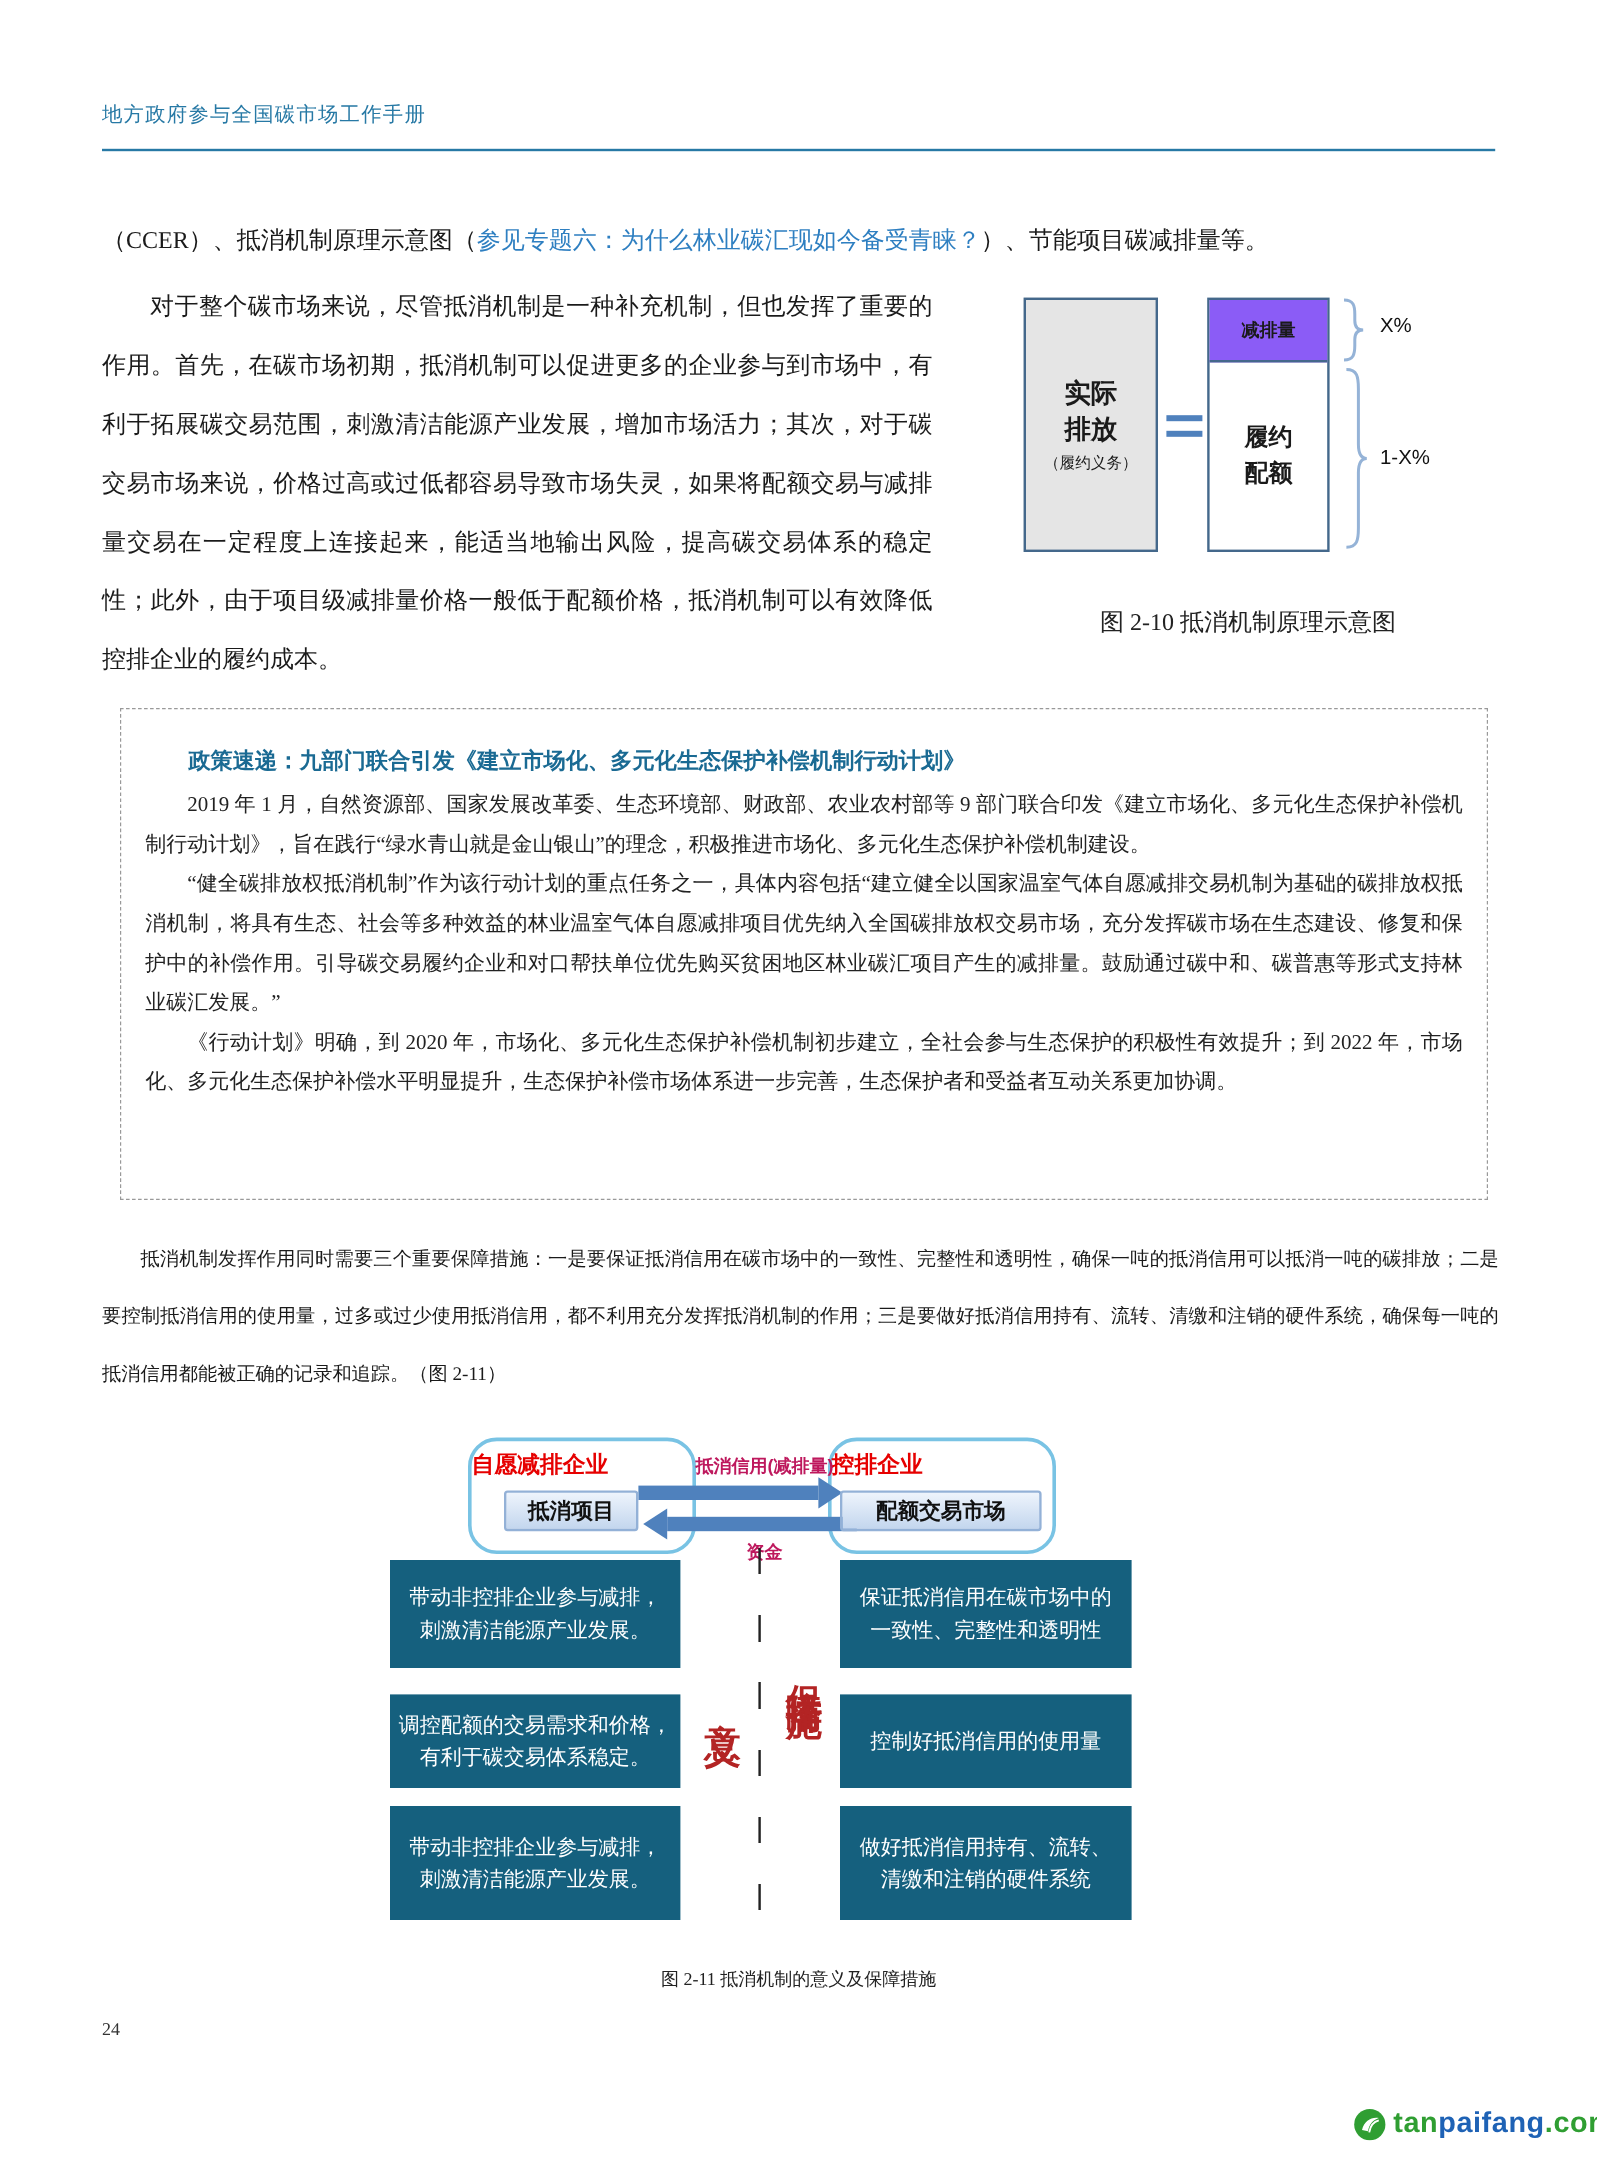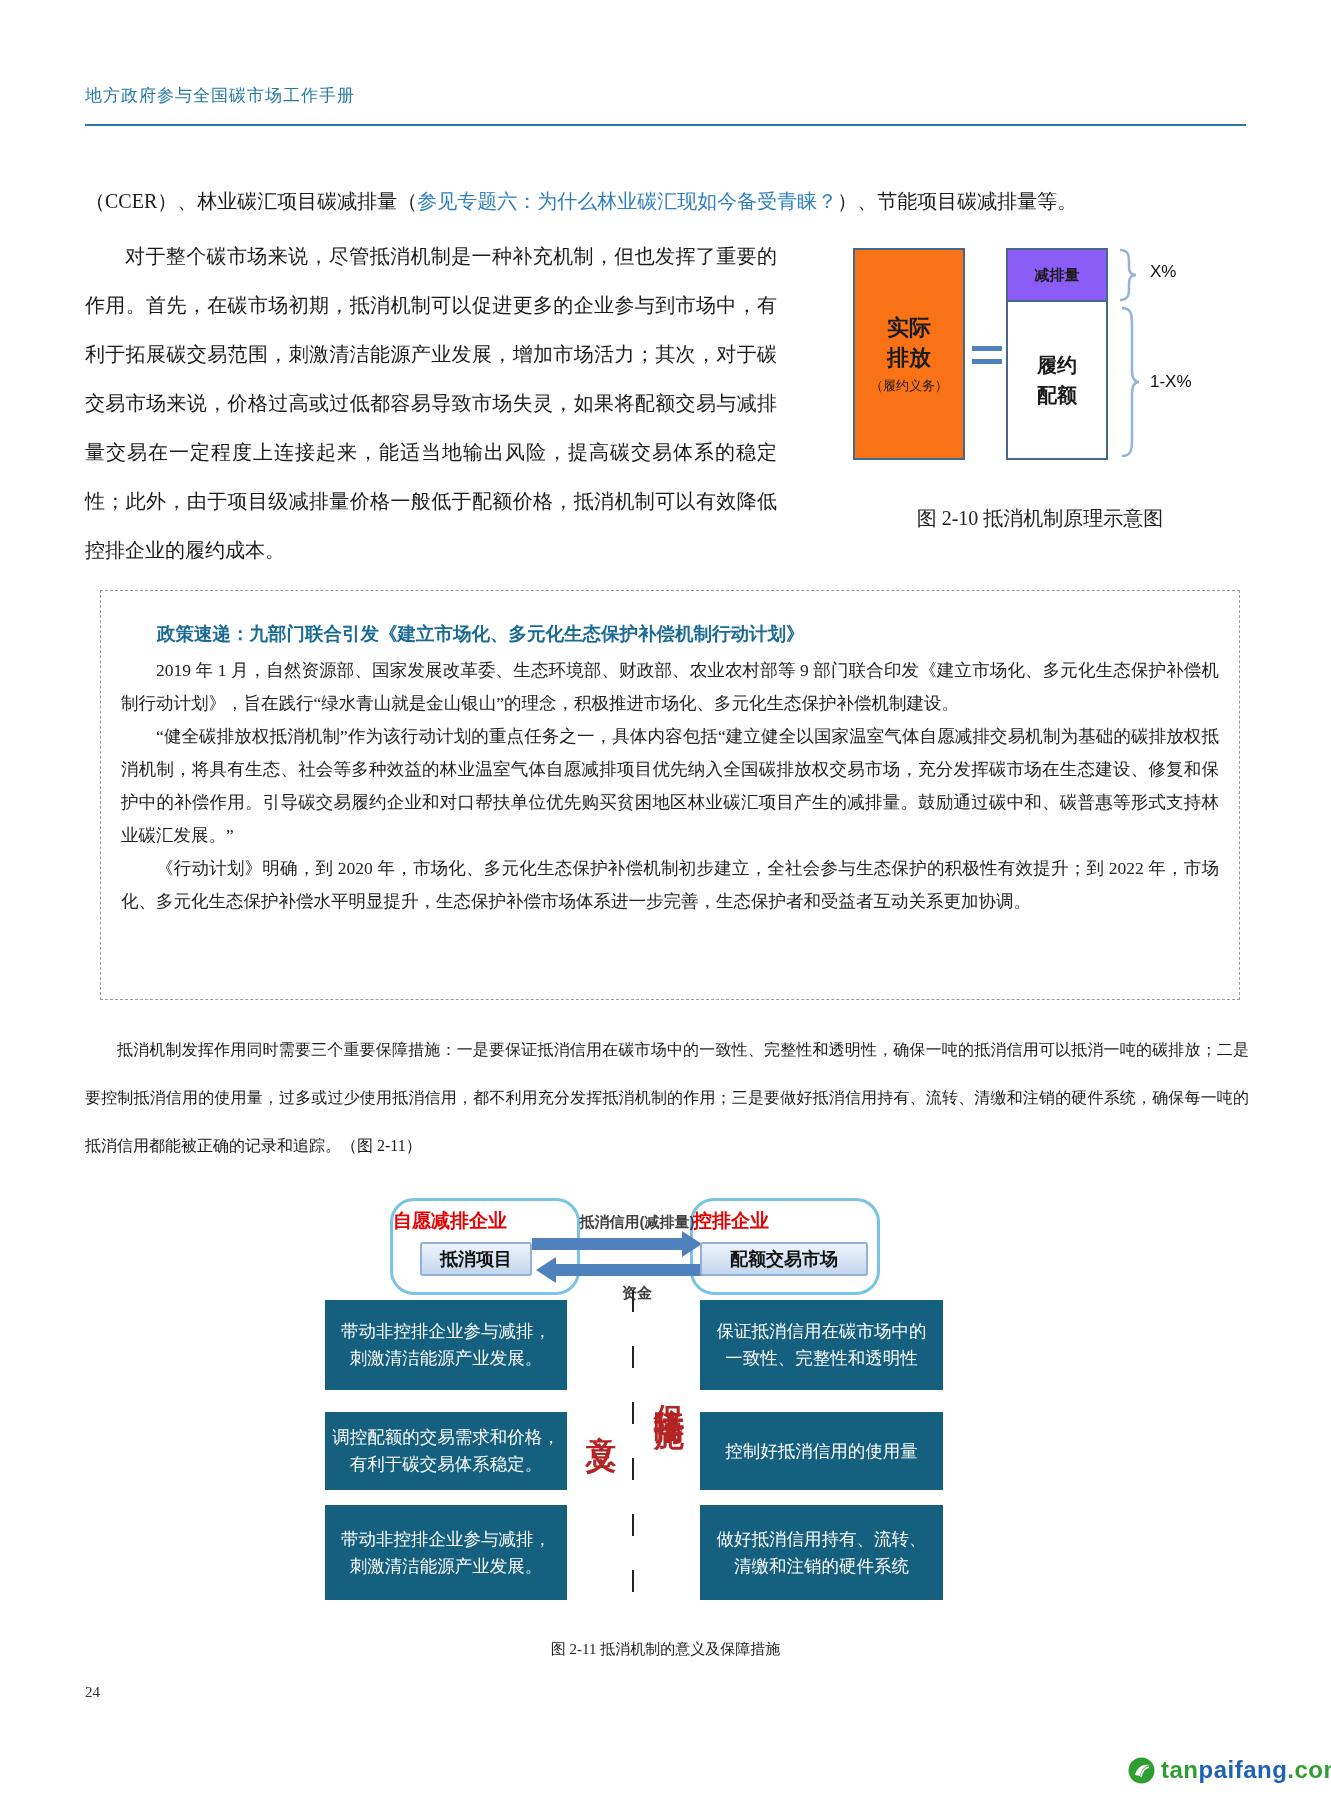--- a/index.html
+++ b/index.html
@@ -18,21 +18,21 @@
   .intro { position:absolute; left:85px; top:186px; width:1170px; font-size:20px; line-height:30px; }
   .intro .lnk { color:#2e7fc1; cursor:pointer; }
 
   
   .body-par { position:absolute; left:85px; top:232px; width:692px; font-size:20px;
               line-height:49px; text-align:justify; text-indent:2em; }
 
   
   .fig210 { position:absolute; left:830px; top:240px; width:440px; height:300px; font-family:"Liberation Sans",sans-serif; }
   .f210-boxL { position:absolute; left:23px; top:8px; width:112px; height:212px; border:2px solid #44688b;
-               display:flex; flex-direction:column; align-items:center; justify-content:center; background:#f97316; }
+               display:flex; flex-direction:column; align-items:center; justify-content:center; background:#e5e5e5; }
   .f210-boxL .big  { font-size:22px; font-weight:bold; line-height:30px; white-space:pre-line; text-align:center; }
   .f210-boxL .sub  { font-size:13px; margin-top:4px; }
   .f210-eq { position:absolute; left:142px; top:98px; width:30px; }
   .f210-eq i { display:block; width:30px; height:5px; background:#4f81bd; margin:8px 0; }
   .f210-boxR { position:absolute; left:176px; top:8px; width:102px; height:212px; border:2px solid #44688b; background:#fff; }
   .f210-seg-top { height:52px; background:#8b5cf6; border-bottom:2px solid #44688b;
                   display:flex; align-items:center; justify-content:center; font-size:15px; font-weight:bold; }
   .f210-seg-bot { height:156px; display:flex; align-items:center; justify-content:center;
                   font-size:20px; font-weight:bold; line-height:30px; white-space:pre-line; text-align:center; }
   .f210-braceS { position:absolute; left:288px; top:8px; }
@@ -63,21 +63,21 @@
                font-size:18px; font-weight:bold; color:#111; }
   .inner-box.offset { left:420px; top:52px; width:112px; }
   .inner-box.market { left:700px; top:52px; width:168px; }
   .h-arrow { position:absolute; z-index:1; height:12px; background:#4f81bd; }
   .h-arrow.r { left:532px; top:48px; width:150px; }
   .h-arrow.r::after { content:''; position:absolute; right:-20px; top:-7px;
                       border-left:20px solid #4f81bd; border-top:13px solid transparent; border-bottom:13px solid transparent; }
   .h-arrow.l { left:556px; top:74px; width:158px; }
   .h-arrow.l::before { content:''; position:absolute; left:-20px; top:-7px;
                        border-right:20px solid #4f81bd; border-top:13px solid transparent; border-bottom:13px solid transparent; }
-  .arrow-lab { position:absolute; color:#404040; font-weight:bold; font-size:15px; width:220px; text-align:center; }
+  .arrow-lab { position:absolute; color:#be185d; font-weight:bold; font-size:15px; width:220px; text-align:center; }
   .arrow-lab.top { left:527px; top:23px; }
   .arrow-lab.bot { left:527px; top:94px; }
   .teal { position:absolute; background:#15607e; color:#fff; font-size:17.5px; line-height:27px;
           display:flex; align-items:center; justify-content:center; text-align:center; white-space:pre-line; }
   .teal.c1 { left:325px; width:242px; } .teal.c2 { left:700px; width:243px; }
   .row1 { top:110px; height:90px; } .row2 { top:222px; height:78px; } .row3 { top:315px; height:95px; }
   .dash-v { position:absolute; left:632px; top:100px; width:2px; height:332px;
             background:repeating-linear-gradient(180deg,#222 0 22px,transparent 22px 56px); }
   .v-lab { position:absolute; writing-mode:vertical-rl; text-orientation:upright; font-weight:bold;
            color:#b32424; font-size:30px; letter-spacing:5px; }
@@ -91,21 +91,21 @@
   .logo { position:absolute; left:1128px; top:1756px; display:flex; align-items:center; gap:6px; cursor:pointer; }
   .logo-text { font-family:"Liberation Sans",sans-serif; font-weight:bold; font-size:24px; letter-spacing:0.5px; }
   .logo-text .g { color:#2f9e32; } .logo-text .b { color:#1e62b5; }
 </style>
 </head>
 <body>
 
 <div class="hdr-title">地方政府参与全国碳市场工作手册</div>
 <div class="hdr-rule"></div>
 
-<div class="intro"><span>（CCER）、林业碳汇项目碳减排量（</span><span class="lnk">参见专题六：为什么林业碳汇现如今备受青睐？</span><span>）、节能项目碳减排量等。</span></div>
+<div class="intro"><span>（CCER）、抵消机制原理示意图（</span><span class="lnk">参见专题六：为什么林业碳汇现如今备受青睐？</span><span>）、节能项目碳减排量等。</span></div>
 
 <p class="body-par">对于整个碳市场来说，尽管抵消机制是一种补充机制，但也发挥了重要的作用。首先，在碳市场初期，抵消机制可以促进更多的企业参与到市场中，有利于拓展碳交易范围，刺激清洁能源产业发展，增加市场活力；其次，对于碳交易市场来说，价格过高或过低都容易导致市场失灵，如果将配额交易与减排量交易在一定程度上连接起来，能适当地输出风险，提高碳交易体系的稳定性；此外，由于项目级减排量价格一般低于配额价格，抵消机制可以有效降低控排企业的履约成本。</p>
 
 <div class="fig210">
   <div class="f210-boxL">
     <div class="big">实际
 排放</div>
     <div class="sub">（履约义务）</div>
   </div>
   <div class="f210-eq">

